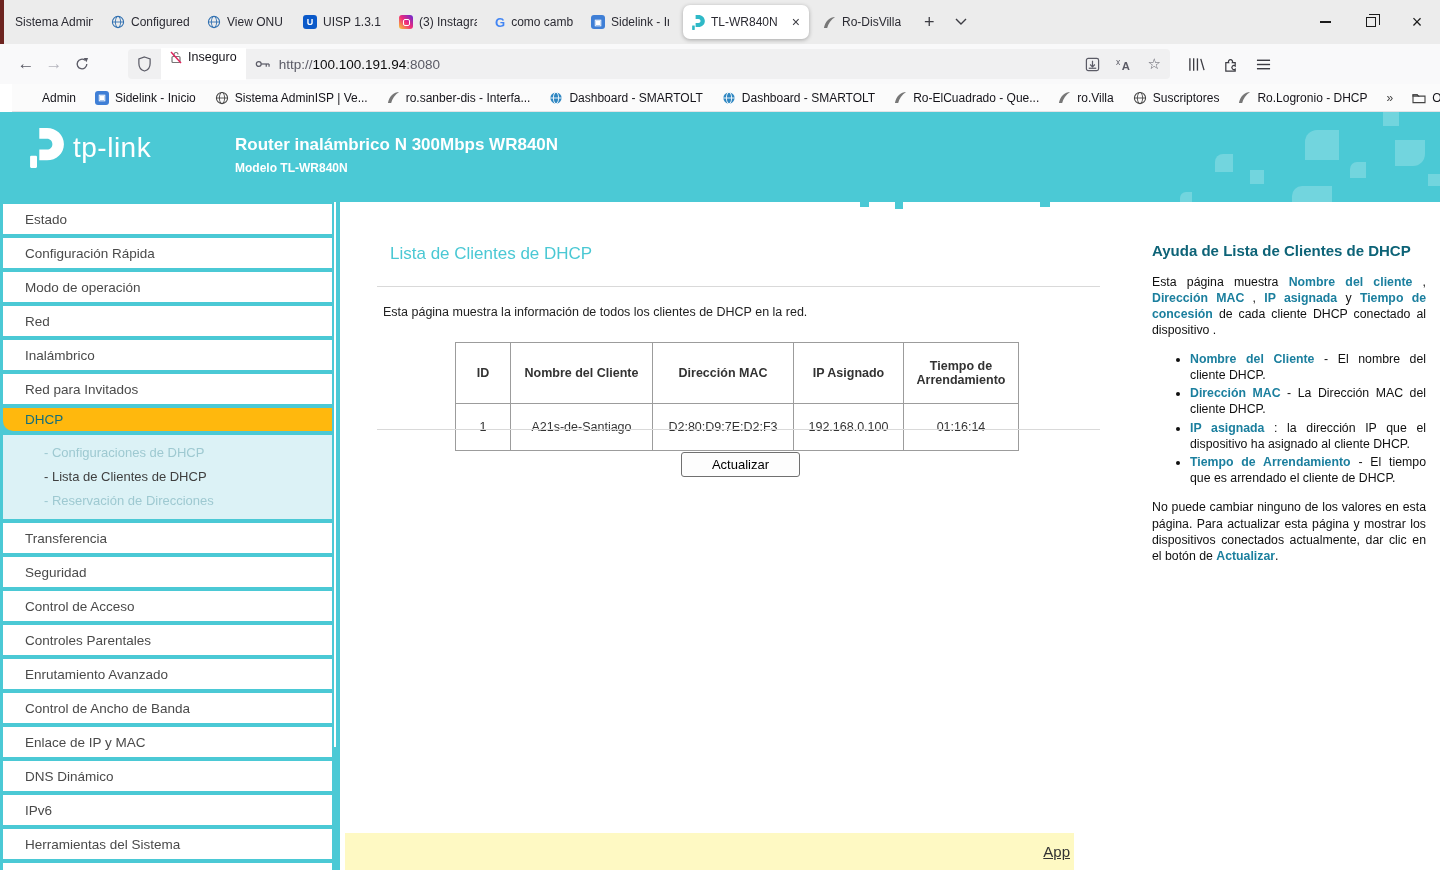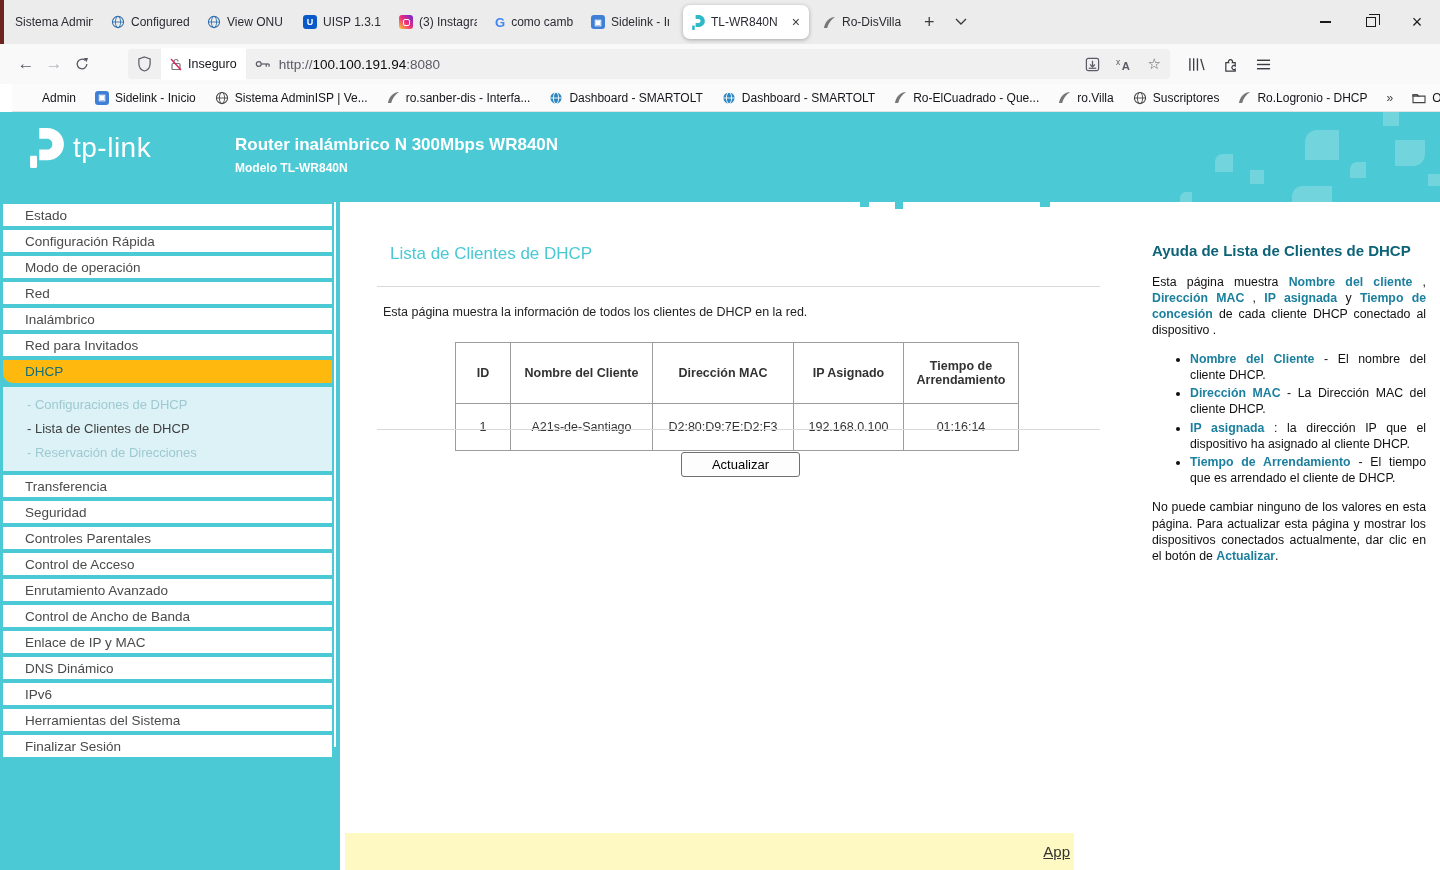--- a/index.html
+++ b/index.html
@@ -24,21 +24,21 @@
   .glyph-restore::before { content:""; position:absolute; left:2px; top:-4px; width:10px; height:10px;
                            border-top:1.2px solid #1b1b1b; border-right:1.2px solid #1b1b1b; }
   .glyph-close { font-size:18px; line-height:1; }
 
   .toolbar { height:40px; background:#F9F9FA; display:flex; align-items:center; padding:0 12px; }
   .navbtn { width:28px; height:28px; display:flex; align-items:center; justify-content:center;
             font-size:17px; color:#5B5B66; }
   .navbtn.disabled { color:#B5B5BD; }
   .urlbar { margin-left:32px; width:1042px; height:30px; background:#F0F0F1; border-radius:4px;
             display:flex; align-items:center; padding:0 9px; gap:9px; }
-  .chip { background:#fff; border-radius:0; height:24px; display:flex; align-items:center; gap:6px;
+  .chip { background:#fff; border-radius:0; height:24px; display:flex; align-items:flex-end; gap:6px;
           padding:16px 9px; font-size:12.5px; color:#15141A; }
   .url-text { font-size:13.5px; color:#5B5B66; white-space:nowrap; }
   .url-text .host { color:#0C0C0D;margin-top:40px; }
   .url-actions { margin-left:auto; display:flex; align-items:center; gap:16px; color:#5B5B66; }
   .toolbar-right { display:flex; align-items:center; gap:18px; margin-left:18px; color:#3C3C43; }
   .star { font-size:15px; color:#5B5B66; }
 
   .bookmarks { height:28px; background:#FBFBFB; border-bottom:1px solid #E3E3E6; display:flex;
                align-items:center; padding-left:30px; gap:19px; font-size:12px; color:#15141A;margin-left:12px; }
   .bm { display:flex; align-items:center; gap:6px; white-space:nowrap; }
@@ -59,24 +59,24 @@
   .logo { position:absolute; left:30px; top:16px; display:flex; align-items:flex-end; gap:9px; }
   .logo-word { color:#fff; font-size:28px; letter-spacing:.5px; line-height:1; padding-bottom:6px; }
   .hd-title { position:absolute; left:235px; top:23px; color:#fff; font-size:17px; font-weight:bold; }
   .hd-model { position:absolute; left:235px; top:49px; color:#fff; font-size:12px; font-weight:bold; }
   .deco i { position:absolute; background:rgba(255,255,255,.22); display:block; }
 
   
   .page { position:relative; height:668px; background:#fff; }
   .sidebar { position:absolute; left:0; top:0; width:340px; height:668px; background:#4BC9D5; padding-top:2px; }
   .side-line { position:absolute; left:334px; top:0; width:2px; height:545px; background:#fff; }
-  .mi { margin:0 0 4px 3px; width:329px; height:22px; background:#fff; display:flex; align-items:center;
+  .mi { margin:0 0 4px 3px; width:329px; height:30px; background:#fff; display:flex; align-items:center;
         padding-left:22px; font-size:13.5px; color:#4A4A4A; cursor:pointer; }
   .mi.active { background:#FFB80D; color:#136E7B; height:23px; border-bottom-left-radius:10px; }
-  .submenu { margin:0 0 4px 3px; width:329px; background:#DCF2F6; padding:5px 0 7px; }
+  .submenu { margin:0 0 4px 3px; width:329px; background:#DCF2F6; padding:5px 17px 7px; }
   .smi { height:24px; display:flex; align-items:center; padding-left:24px; font-size:13px; color:#9EC9D1; cursor:pointer; }
   .smi.active { color:#3F3F3F; }
 
   .main-col { position:absolute; left:345px; top:0; width:791px; height:668px; background:#fff; }
   .page-title { position:absolute; left:45px; top:42px; color:#4AC8D4; font-size:17px; }
   .rule { position:absolute; left:32px; width:723px; border-top:1px solid #D9D9D9; }
   .r1 { top:84px; } .r2 { top:227px; }
   .desc { position:absolute; left:38px; top:103px; font-size:12.5px; color:#222; }
   table.dhcp { position:absolute; left:110px; top:140px; border-collapse:collapse; font-size:12.5px;
                color:#333; text-align:center; }
@@ -391,22 +391,22 @@
     <div class="mi">Inalámbrico</div>
     <div class="mi">Red para Invitados</div>
     <div class="mi active">DHCP</div>
     <div class="submenu">
       <div class="smi">- Configuraciones de DHCP</div>
       <div class="smi active">- Lista de Clientes de DHCP</div>
       <div class="smi">- Reservación de Direcciones</div>
     </div>
     <div class="mi">Transferencia</div>
     <div class="mi">Seguridad</div>
+    <div class="mi">Control de Acceso</div>
     <div class="mi">Controles Parentales</div>
-    <div class="mi">Control de Acceso</div>
     <div class="mi">Enrutamiento Avanzado</div>
     <div class="mi">Control de Ancho de Banda</div>
     <div class="mi">Enlace de IP y MAC</div>
     <div class="mi">DNS Dinámico</div>
     <div class="mi">IPv6</div>
     <div class="mi">Herramientas del Sistema</div>
     <div class="mi">Finalizar Sesión</div>
     <span class="side-line"></span>
   </div>
 

